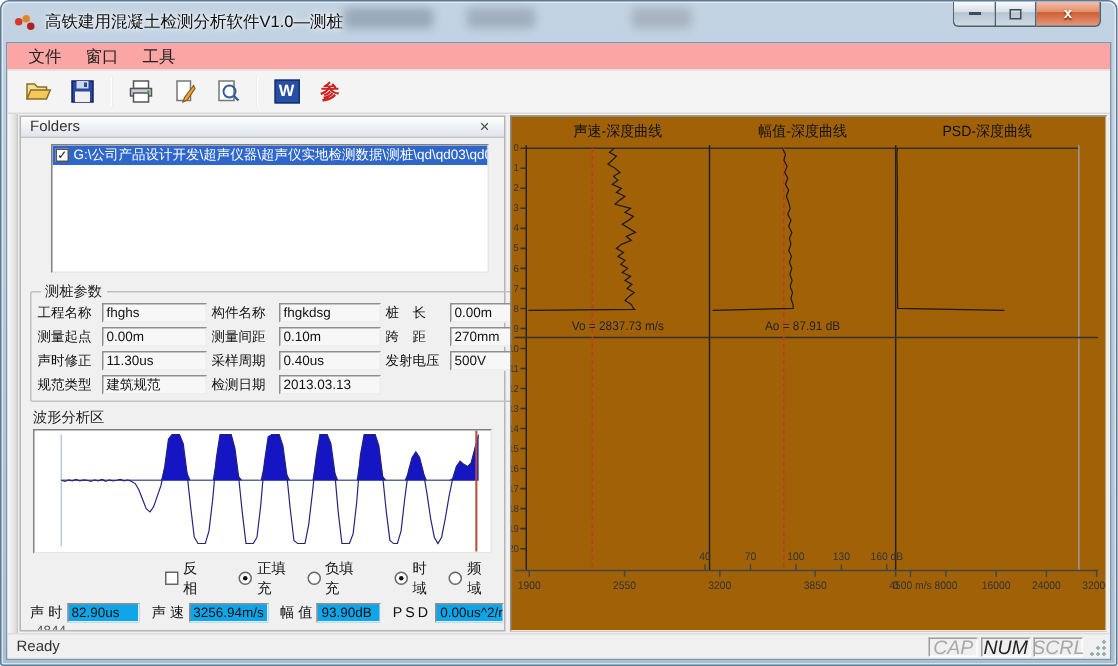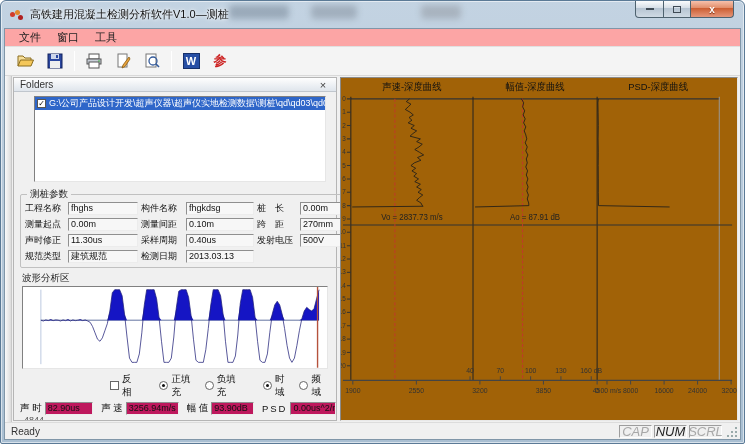--- a/index.html
+++ b/index.html
@@ -64,21 +64,21 @@
   .ctrl-row { display:flex; align-items:center; margin:4px 0 0 96px; font-size:9.5px; color:#111; }
   .ctrl-row .gap { width:14px; }
   .chk { width:9px; height:9px; border:1px solid #666; background:#fff; margin-right:3px; flex:none; }
   .rad { width:9px; height:9px; border:1px solid #666; border-radius:50%; background:#fff; margin-right:3px; position:relative; flex:none; }
   .rad.on::after { content:""; position:absolute; left:2px; top:2px; width:3px; height:3px; border-radius:50%; background:#111; }
   .ctl { display:flex; align-items:center; margin-right:8px; }
 
   .readout-row { display:flex; align-items:center; margin:3px 0 0 6px; font-size:9.5px; color:#111; }
   .ro-label { margin-right:3px; white-space:nowrap; }
   .ro-label.psd { letter-spacing:2px; }
-  .ro-val { height:13px; background:#be185d; border:1px solid; border-color:#8f8f8f #ececec #ececec #8f8f8f; font-size:9px; padding:0 2px; line-height:11px; margin-right:8px; white-space:nowrap; overflow:hidden; }
+  .ro-val { height:13px; background:#0ea5e9; border:1px solid; border-color:#8f8f8f #ececec #ececec #8f8f8f; font-size:9px; padding:0 2px; line-height:11px; margin-right:8px; white-space:nowrap; overflow:hidden; }
   .ro-val.w64 { width:64px; } .ro-val.w70 { width:70px; } .ro-val.w56 { width:56px; } .ro-val.w60 { width:60px; margin-right:0; }
   .clipped { height:6px; overflow:hidden; font-size:9px; color:#555; margin-left:10px; text-decoration:line-through; }
 
   
   .rightpane { flex:1; display:flex; flex-direction:column; padding:1px 2px 1px 2px; min-width:0; }
   .tabbar { height:19px; display:flex; align-items:flex-end; }
   .tab-arrow { width:13px; height:14px; border:1px solid #999; background:linear-gradient(#fff,#dcdcdc); font-size:7px; color:#333; display:flex; align-items:center; justify-content:center; margin-bottom:0; }
   .tab-arrow.left { margin-right:4px; }
   .tab-arrow.right { margin-left:auto; }
   .tab { height:16px; padding:1px 9px 0 9px; font-size:9.5px; color:#222; border:1px solid #8a8a8a; border-bottom:none; border-radius:3px 3px 0 0;

